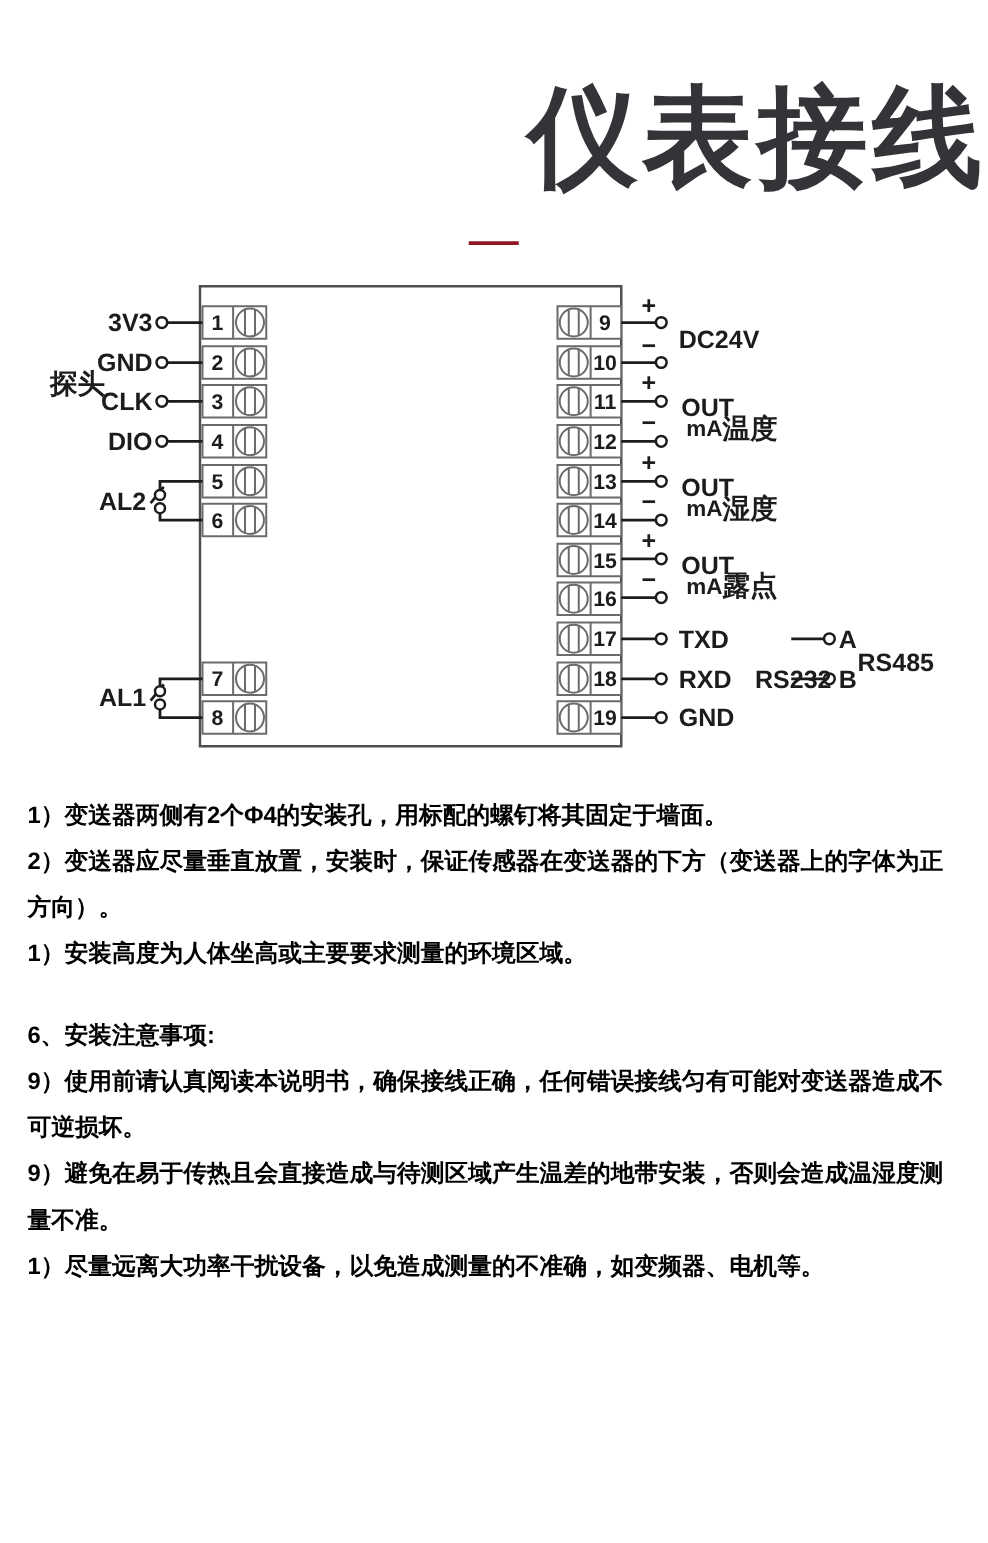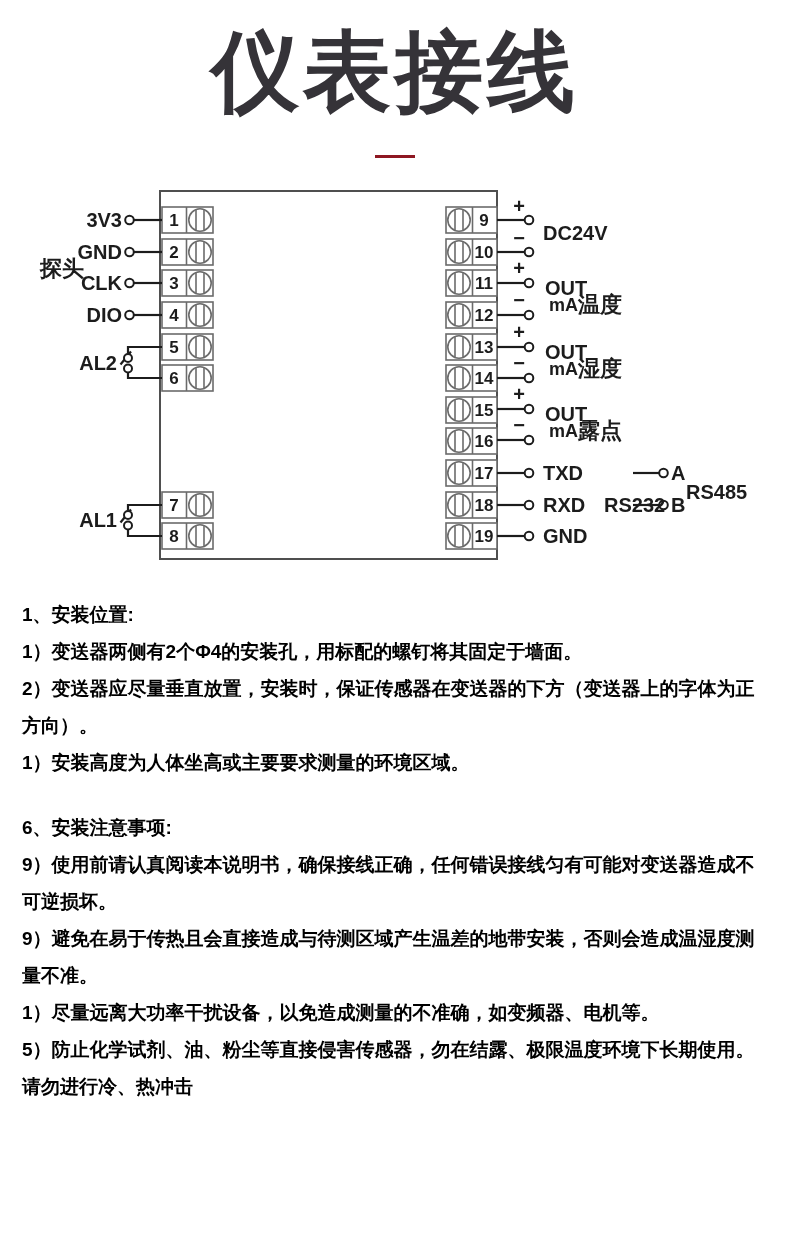--- a/index.html
+++ b/index.html
@@ -5,21 +5,21 @@
   html, body { margin: 0; padding: 0; background: #ffffff; }
   body {
     width: 790px; height: 1234px;
     overflow: hidden;
     font-family: "Liberation Sans", sans-serif;
     color: #000;
   }
   .page { width: 790px; height: 1234px; position: relative; background: #fff; }
 
   
-  .hero { padding-top: 21px; text-align: center; }
+  .hero { padding-top: 59px; text-align: right; }
   .hero h1 {
     margin: 0;
     font-size: 88px;
     line-height: 102px;
     font-weight: 900;
     letter-spacing: 4px;
     color: #353338;
   }
   .title-underline {
     width: 40px; height: 3px;
@@ -209,27 +209,25 @@
       <text class="lbl" x="543" y="367">GND</text>
 
       <text class="lbl" x="671" y="304">A</text>
       <text class="lbl" x="671" y="336">B</text>
       <text class="lbl" x="686" y="323">RS485</text>
     </svg>
   </div>
 
   <div class="content">
     <section>
-      <p>1、安装位置:</p>
       <p>1）变送器两侧有2个Φ4的安装孔，用标配的螺钉将其固定于墙面。</p>
       <p>2）变送器应尽量垂直放置，安装时，保证传感器在变送器的下方（变送器上的字体为正方向）。</p>
       <p>1）安装高度为人体坐高或主要要求测量的环境区域。</p>
     </section>
     <section class="section-notes">
       <p>6、安装注意事项:</p>
       <p>9）使用前请认真阅读本说明书，确保接线正确，任何错误接线匀有可能对变送器造成不可逆损坏。</p>
       <p>9）避免在易于传热且会直接造成与待测区域产生温差的地带安装，否则会造成温湿度测量不准。</p>
       <p>1）尽量远离大功率干扰设备，以免造成测量的不准确，如变频器、电机等。</p>
-      <p>5）防止化学试剂、油、粉尘等直接侵害传感器，勿在结露、极限温度环境下长期使用。请勿进行冷、热冲击</p>
     </section>
   </div>
 
 </div>
 
 </body></html>

